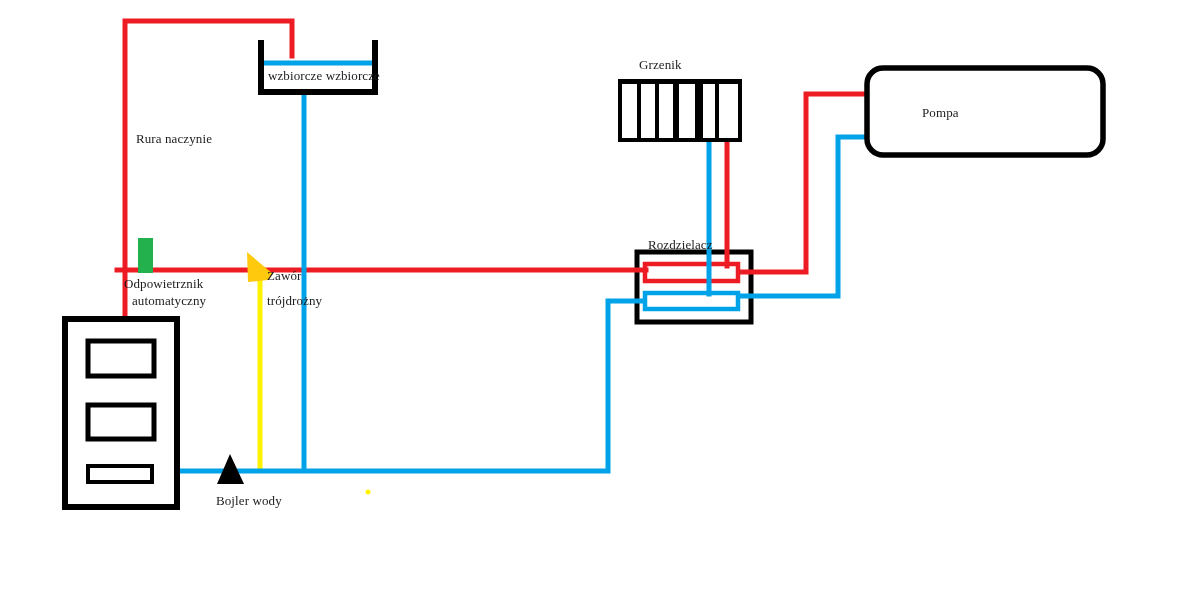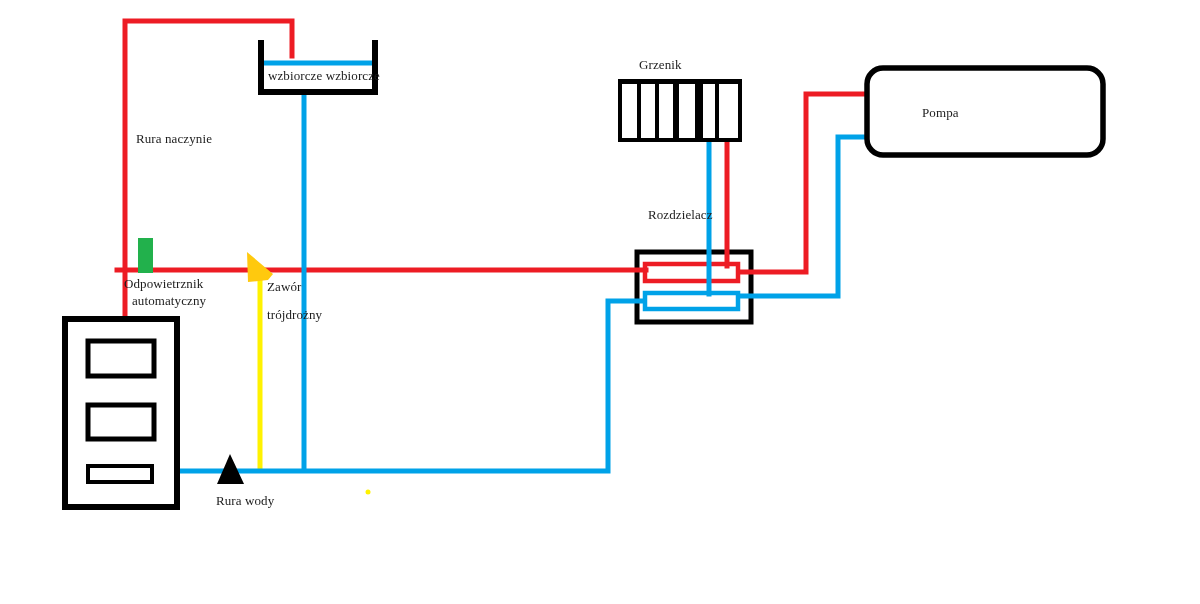--- a/index.html
+++ b/index.html
@@ -55,19 +55,19 @@
 
     <polyline points="261,40 261,92 375,92 375,40" fill="none" stroke="var(--outline)" stroke-width="6"></polyline>
 
     <rect x="867" y="68" width="236" height="87" rx="16" fill="#ffffff" stroke="var(--outline)" stroke-width="5.5"></rect>
   </svg>
 
   <div class="label" style="left:268px;top:69px">wzbiorcze wzbiorcze</div>
   <div class="label" style="left:136px;top:132px">Rura naczynie</div>
   <div class="label" style="left:124px;top:277px">Odpowietrznik</div>
   <div class="label" style="left:132px;top:294px">automatyczny</div>
-  <div class="label" style="left:267px;top:280px">Zawór</div>
-  <div class="label" style="left:267px;top:308px">trójdrożny</div>
-  <div class="label" style="left:216px;top:494px">Rura wody</div>
+  <div class="label" style="left:267px;top:269px">Zawór</div>
+  <div class="label" style="left:267px;top:294px">trójdrożny</div>
+  <div class="label" style="left:216px;top:494px">Bojler wody</div>
   <div class="label" style="left:639px;top:58px">Grzenik</div>
-  <div class="label" style="left:648px;top:208px">Rozdzielacz</div>
+  <div class="label" style="left:648px;top:238px">Rozdzielacz</div>
   <div class="label" style="left:922px;top:106px">Pompa</div>
 </div>
 
 </body></html>

